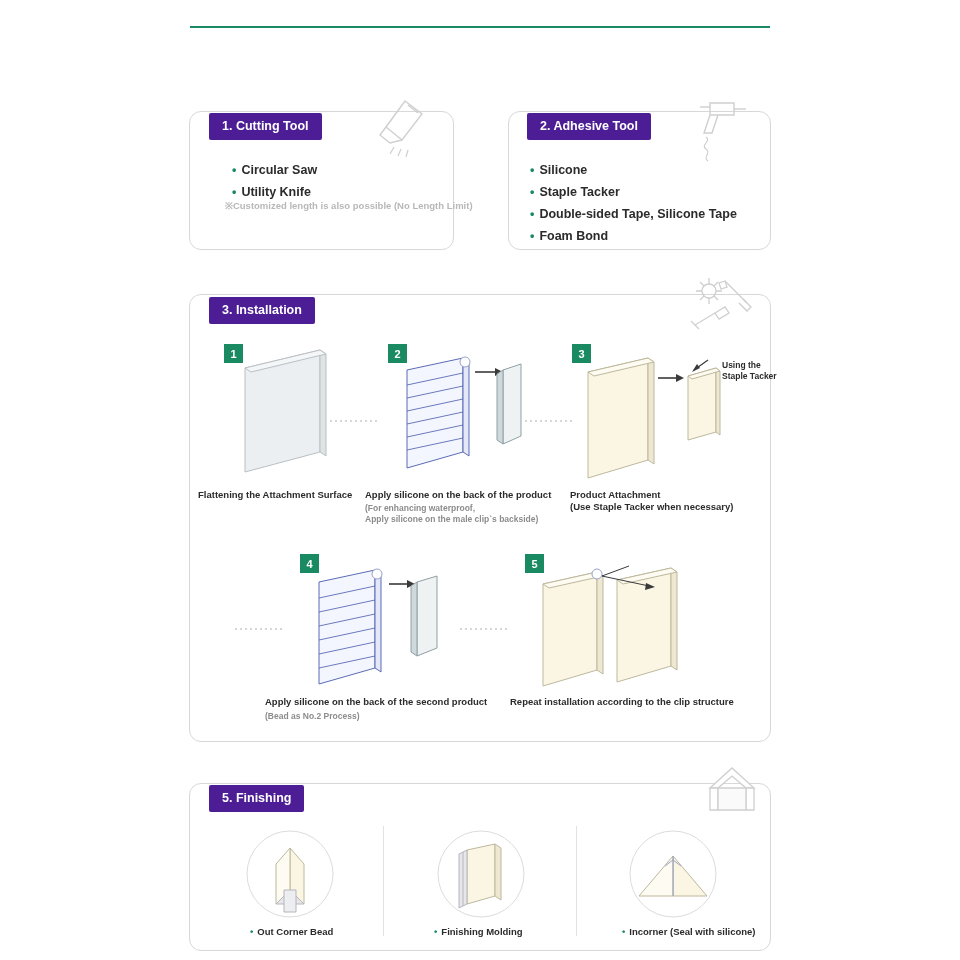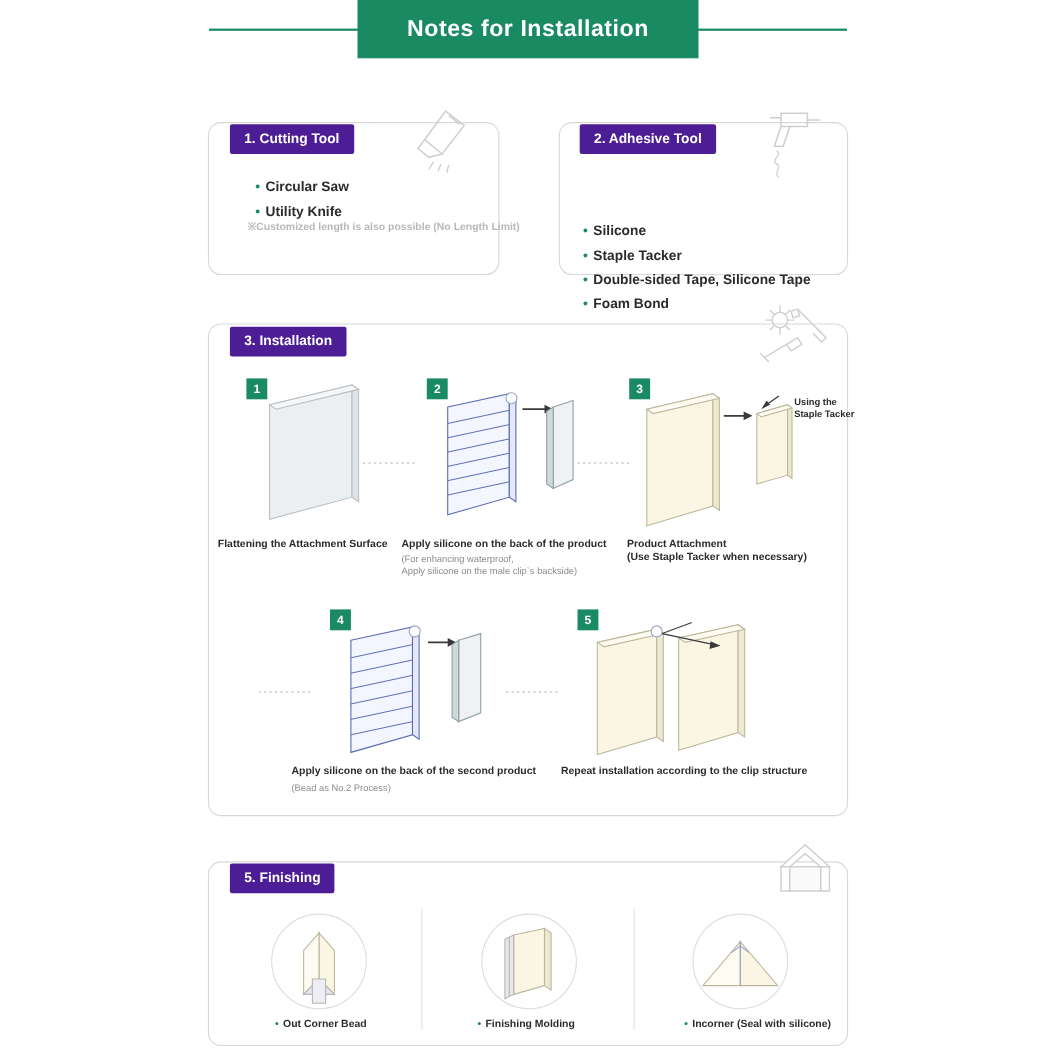--- a/index.html
+++ b/index.html
@@ -53,21 +53,21 @@
   .note-small{
     position:absolute;
     font-size:9.5px;color:#b8b8b8;font-weight:bold;
   }
   .cap{
     position:absolute;
     font-size:9.5px;font-weight:bold;color:#2b2b2b;
     white-space:nowrap;
   }
   .cap.sub{
-    color:#8c8c8c;font-size:8.5px;font-weight:normal;
+    color:#8c8c8c;font-size:8.5px;font-weight:bold;
   }
   .stepnum{
     position:absolute;
     width:19px;height:19px;
     background:#1a8a63;color:#fff;
     font-size:11px;font-weight:bold;
     display:flex;align-items:center;justify-content:center;
   }
   .fin-label{
     position:absolute;font-size:9.5px;font-weight:bold;color:#2b2b2b;
@@ -78,23 +78,20 @@
     position:absolute;width:1px;background:#e2e2e2;
   }
   svg{display:block;}
   .abs{position:absolute;}
 </style>
 </head>
 <body>
 
 <div class="header-wrap">
   <div class="header-rule"></div>
-  <div class="header-band">
-    <span>Notes for Installation</span>
-  </div>
 </div>
 
 <div class="panel" style="left:189px;top:111px;width:265px;height:139px;">
 </div>
 <div class="tag" style="left:209px;top:113px;">1. Cutting Tool</div>
 
 <div class="abs" style="left:372px;top:93px;">
   <svg width="70" height="70" viewBox="0 0 70 70">
     <g fill="none" stroke="#cfcfcf" stroke-width="1.4">
       <path d="M33 8 L50 21 L30 47 L14 34 Z"></path>
@@ -126,21 +123,21 @@
       <path d="M44 16 L56 16"></path>
       <path d="M20 22 L14 40 L22 40 L28 22"></path>
       <path d="M10 14 L20 14"></path>
     </g>
     <g fill="none" stroke="#cfcfcf" stroke-width="1.2">
       <path d="M16 44 C22 48 10 52 16 56 C22 60 12 64 18 68"></path>
     </g>
   </svg>
 </div>
 
-<div class="bullets" style="left:530px;top:161px;margin-top:40px;">
+<div class="bullets" style="left:530px;top:161px;">
   <div><span class="dot">•</span><span>Silicone</span></div>
   <div><span class="dot">•</span><span>Staple Tacker</span></div>
   <div><span class="dot">•</span><span>Double-sided Tape, Silicone Tape</span></div>
   <div><span class="dot">•</span><span>Foam Bond</span></div>
 </div>
 
 <div class="panel" style="left:189px;top:294px;width:582px;height:448px;">
 </div>
 <div class="tag" style="left:209px;top:297px;">3. Installation</div>
 

